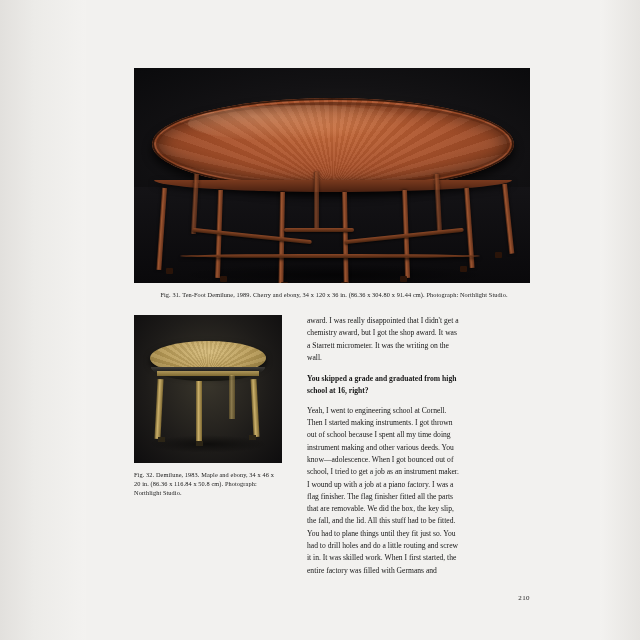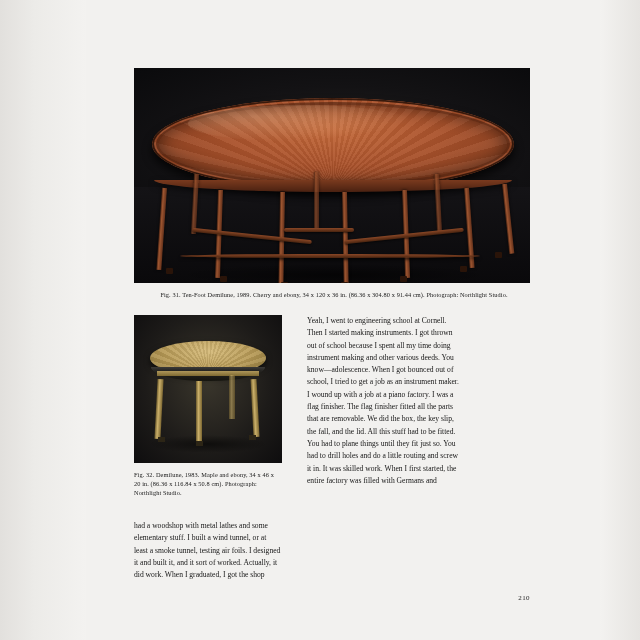--- a/index.html
+++ b/index.html
@@ -249,22 +249,21 @@
     <div class="demi-leg" style="left:118px;top:64px;height:58px;transform:rotate(-3deg);"></div>
     <div class="demi-leg" style="left:95px;top:60px;height:44px;opacity:.6;"></div>
 
     <div class="demi-foot" style="left:24px;top:122px;"></div>
     <div class="demi-foot" style="left:62px;top:126px;"></div>
     <div class="demi-foot" style="left:115px;top:120px;"></div>
   </div>
 
   <div class="caption cap-left">Fig. 32. Demilune, 1983. Maple and ebony, 34 x 46 x 20 in. (86.36 x 116.84 x 50.8 cm). Photograph: Northlight Studio.</div>
 
-  <div class="col col-left">
-    <p>had a woodshop with metal lathes and some elementary stuff. I built a wind tunnel, or at least a smoke tunnel, testing air foils. I designed it and built it, and it sort of worked. Actually, it did work. When I graduated, I got the shop</p>
-  </div>
 
   <div class="col col-right">
+    <p>award. I was really disappointed that I didn't get a chemistry award, but I got the shop award. It was a Starrett micrometer. It was the writing on the wall.</p>
+    <p class="sub">You skipped a grade and graduated from high school at 16, right?</p>
     <p>Yeah, I went to engineering school at Cornell. Then I started making instruments. I got thrown out of school because I spent all my time doing instrument making and other various deeds. You know—adolescence. When I got bounced out of school, I tried to get a job as an instrument maker. I wound up with a job at a piano factory. I was a flag finisher. The flag finisher fitted all the parts that are removable. We did the box, the key slip, the fall, and the lid. All this stuff had to be fitted. You had to plane things until they fit just so. You had to drill holes and do a little routing and screw it in. It was skilled work. When I first started, the entire factory was filled with Germans and</p>
   </div>
 
   <div class="folio">210</div>
 </div>
 
 </body></html>

